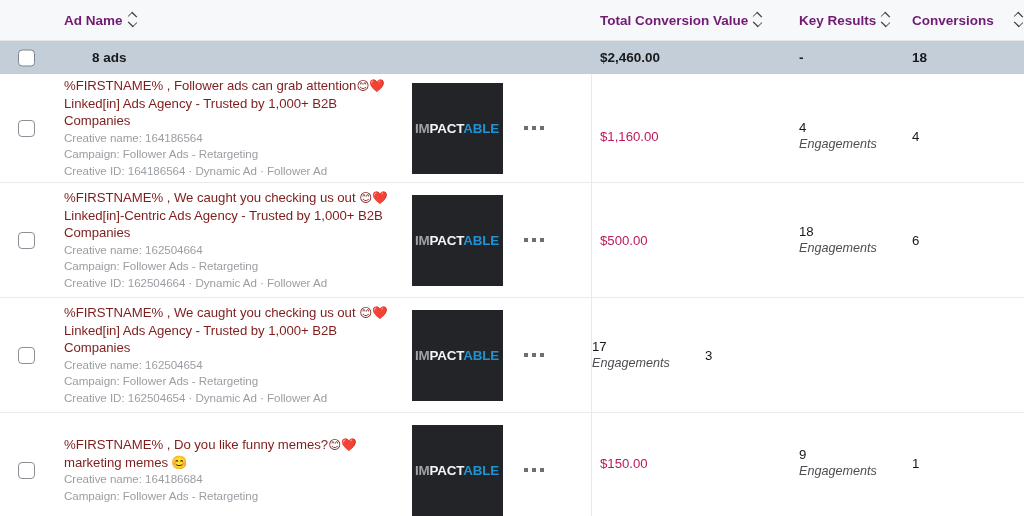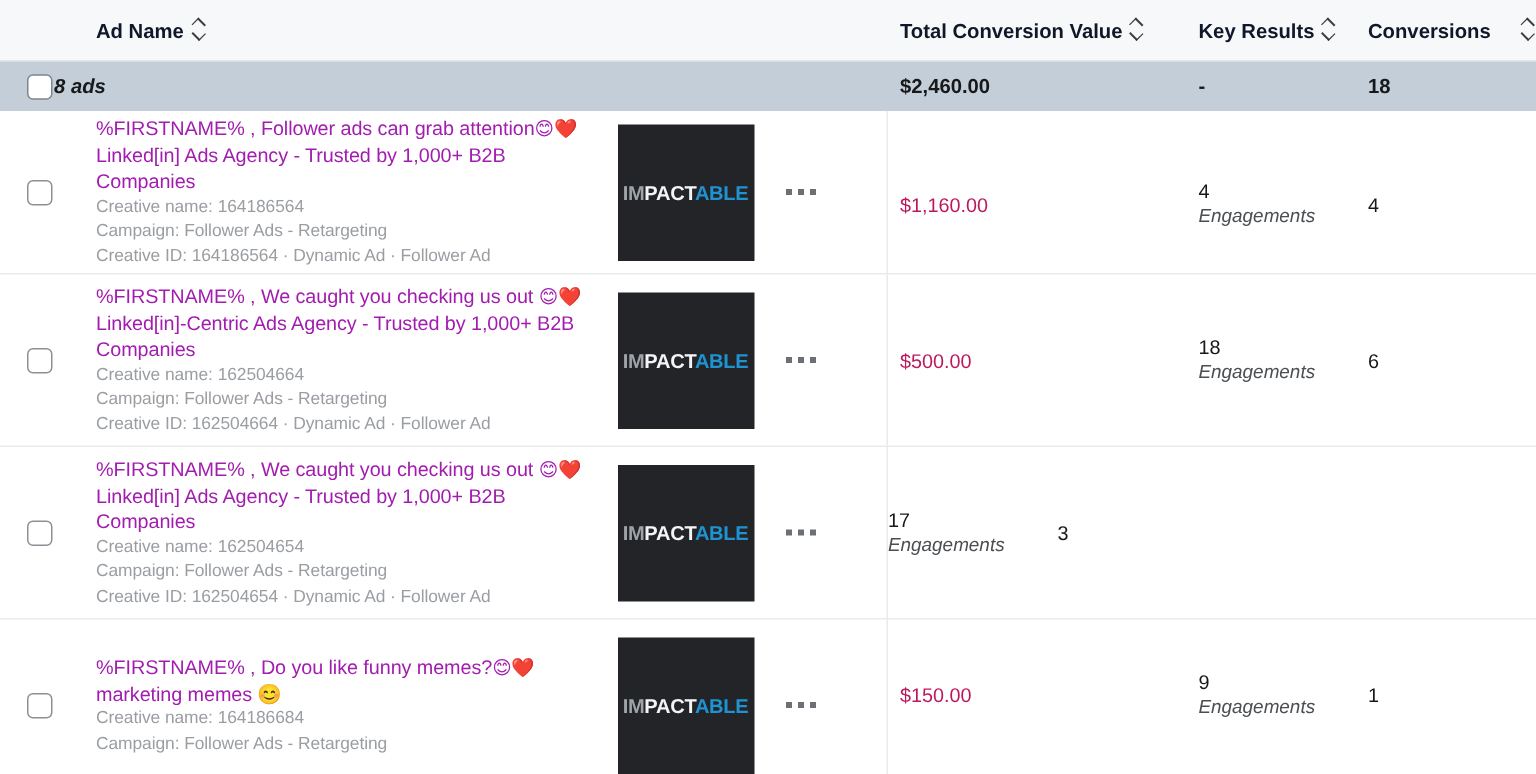--- a/index.html
+++ b/index.html
@@ -29,21 +29,21 @@
     display: flex;
     align-items: center;
     height: 41px;
     background: #f7f8f9;
     border-bottom: 1px solid #e3e5e8;
     box-sizing: border-box;
   }
   .th {
     font-size: 13.5px;
     font-weight: bold;
-    color: #0f172a;
+    color: #701a75;
     display: flex;
     align-items: center;
     gap: 5px;
     box-sizing: border-box;
     white-space: nowrap;
   }
   .th-adname   { width: 592px; padding-left: 64px; }
   .th-tcv      { width: 207px; padding-left: 8px; }
   .th-keyres   { width: 113px; text-align: center; }
   .th-conv     { width: 112px; gap: 20px; }
@@ -76,21 +76,21 @@
     background: #c3ced9;
     box-sizing: border-box;
   }
   .summary-cell {
     font-size: 13.5px;
     font-weight: bold;
     color: #17181a;
     box-sizing: border-box;
     white-space: nowrap;
   }
-  .sum-adname { width: 592px; padding-left: 36px; position: relative; font-style: italic; }
+  .sum-adname { width: 592px; padding-left: 92px; position: relative; }
   .sum-tcv    { width: 207px; padding-left: 8px; }
   .sum-keyres { width: 113px; }
   .sum-conv   { width: 112px; }
 
   .sum-adname .chk { position: absolute; left: 18px; top: 50%; transform: translateY(-50%); }
 
   
   .chk {
     width: 17px;
     height: 17px;
@@ -136,21 +136,21 @@
   .ad-text {
     width: 345px;
     flex: 0 0 345px;
     padding-right: 6px;
     box-sizing: border-box;
     overflow: hidden;
   }
   .ad-headline {
     font-size: 13.2px;
     line-height: 17.6px;
-    color: #a21caf;
+    color: #7f1d1d;
     letter-spacing: -0.05px;
   }
   .ad-meta {
     font-size: 11.6px;
     line-height: 16.4px;
     color: #9a9ea3;
     letter-spacing: -0.05px;
     white-space: nowrap;
   }
   .emoji { font-family: "DejaVu Sans", sans-serif; font-size: 12.5px; }

